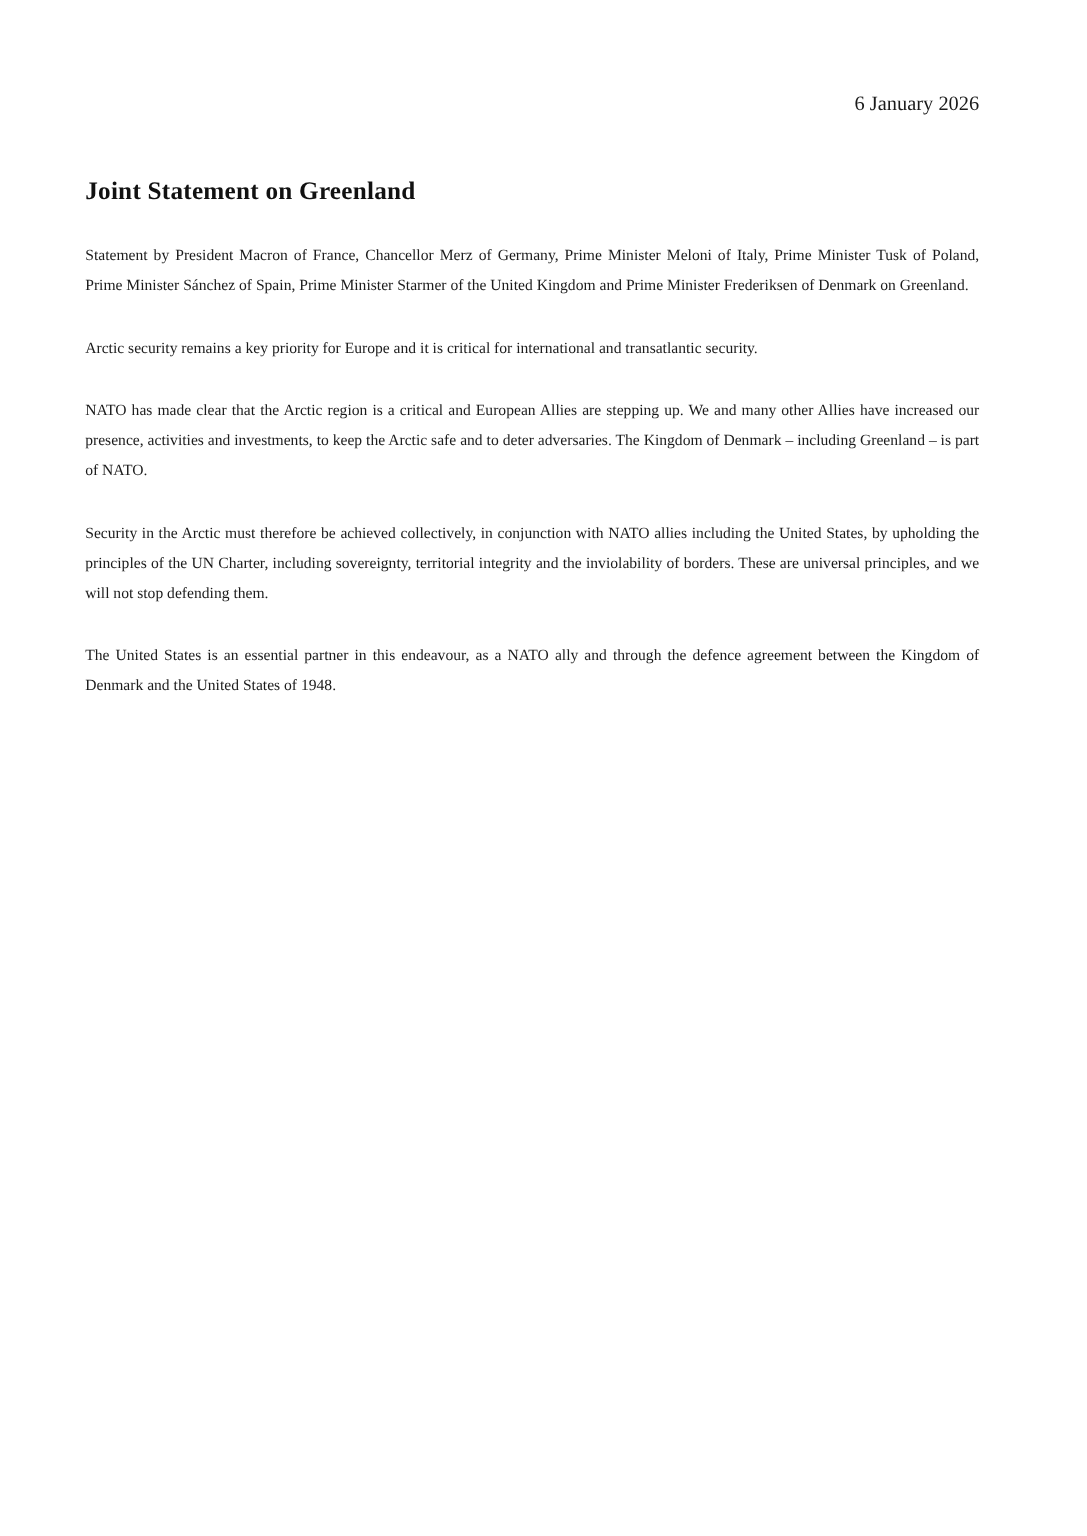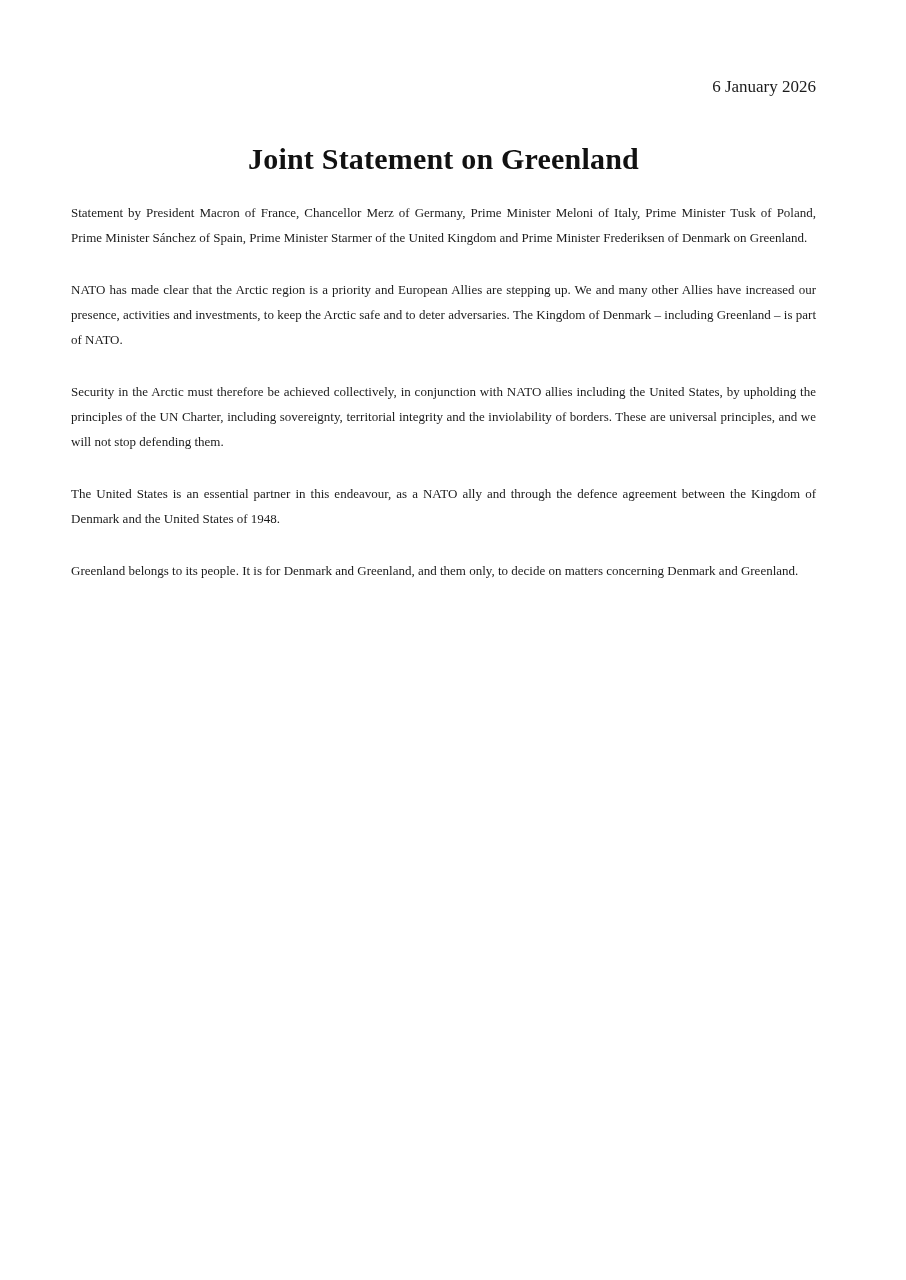--- a/index.html
+++ b/index.html
@@ -19,46 +19,45 @@
     overflow: hidden;
   }
   .doc-date {
     text-align: right;
     font-size: 17px;
     line-height: 22px;
     color: #1b1b1b;
   }
   .doc-title {
     margin: 44px 0 24px 0;
-    font-size: 30px;
+    font-size: 21px;
     line-height: 34px;
     font-weight: bold;
     letter-spacing: 0.2px;
     color: #111111;
-    text-align: center;
   }
   .doc-para {
     margin: 0 0 27px 0;
     font-size: 13px;
     line-height: 25px;
     text-align: justify;
     color: #1b1b1b;
   }
 </style>
 </head>
 <body>
 
 <div class="page">
   <div class="doc-date">6 January 2026</div>
 
   <h1 class="doc-title">Joint Statement on Greenland</h1>
 
   <p class="doc-para">Statement by President Macron of France, Chancellor Merz of Germany, Prime Minister Meloni of Italy, Prime Minister Tusk of Poland, Prime Minister Sánchez of Spain, Prime Minister Starmer of the United Kingdom and Prime Minister Frederiksen of Denmark on Greenland.</p>
 
+  <p class="doc-para">Arctic security remains a key priority for Europe and it is critical for international and transatlantic security.</p>
 
-  <p class="doc-para">NATO has made clear that the Arctic region is a priority and European Allies are stepping up. We and many other Allies have increased our presence, activities and investments, to keep the Arctic safe and to deter adversaries. The Kingdom of Denmark – including Greenland – is part of NATO.</p>
+  <p class="doc-para">NATO has made clear that the Arctic region is a critical and European Allies are stepping up. We and many other Allies have increased our presence, activities and investments, to keep the Arctic safe and to deter adversaries. The Kingdom of Denmark – including Greenland – is part of NATO.</p>
 
   <p class="doc-para">Security in the Arctic must therefore be achieved collectively, in conjunction with NATO allies including the United States, by upholding the principles of the UN Charter, including sovereignty, territorial integrity and the inviolability of borders. These are universal principles, and we will not stop defending them.</p>
 
   <p class="doc-para">The United States is an essential partner in this endeavour, as a NATO ally and through the defence agreement between the Kingdom of Denmark and the United States of 1948.</p>
 
-  <p class="doc-para">Greenland belongs to its people. It is for Denmark and Greenland, and them only, to decide on matters concerning Denmark and Greenland.</p>
 </div>
 
 </body></html>

